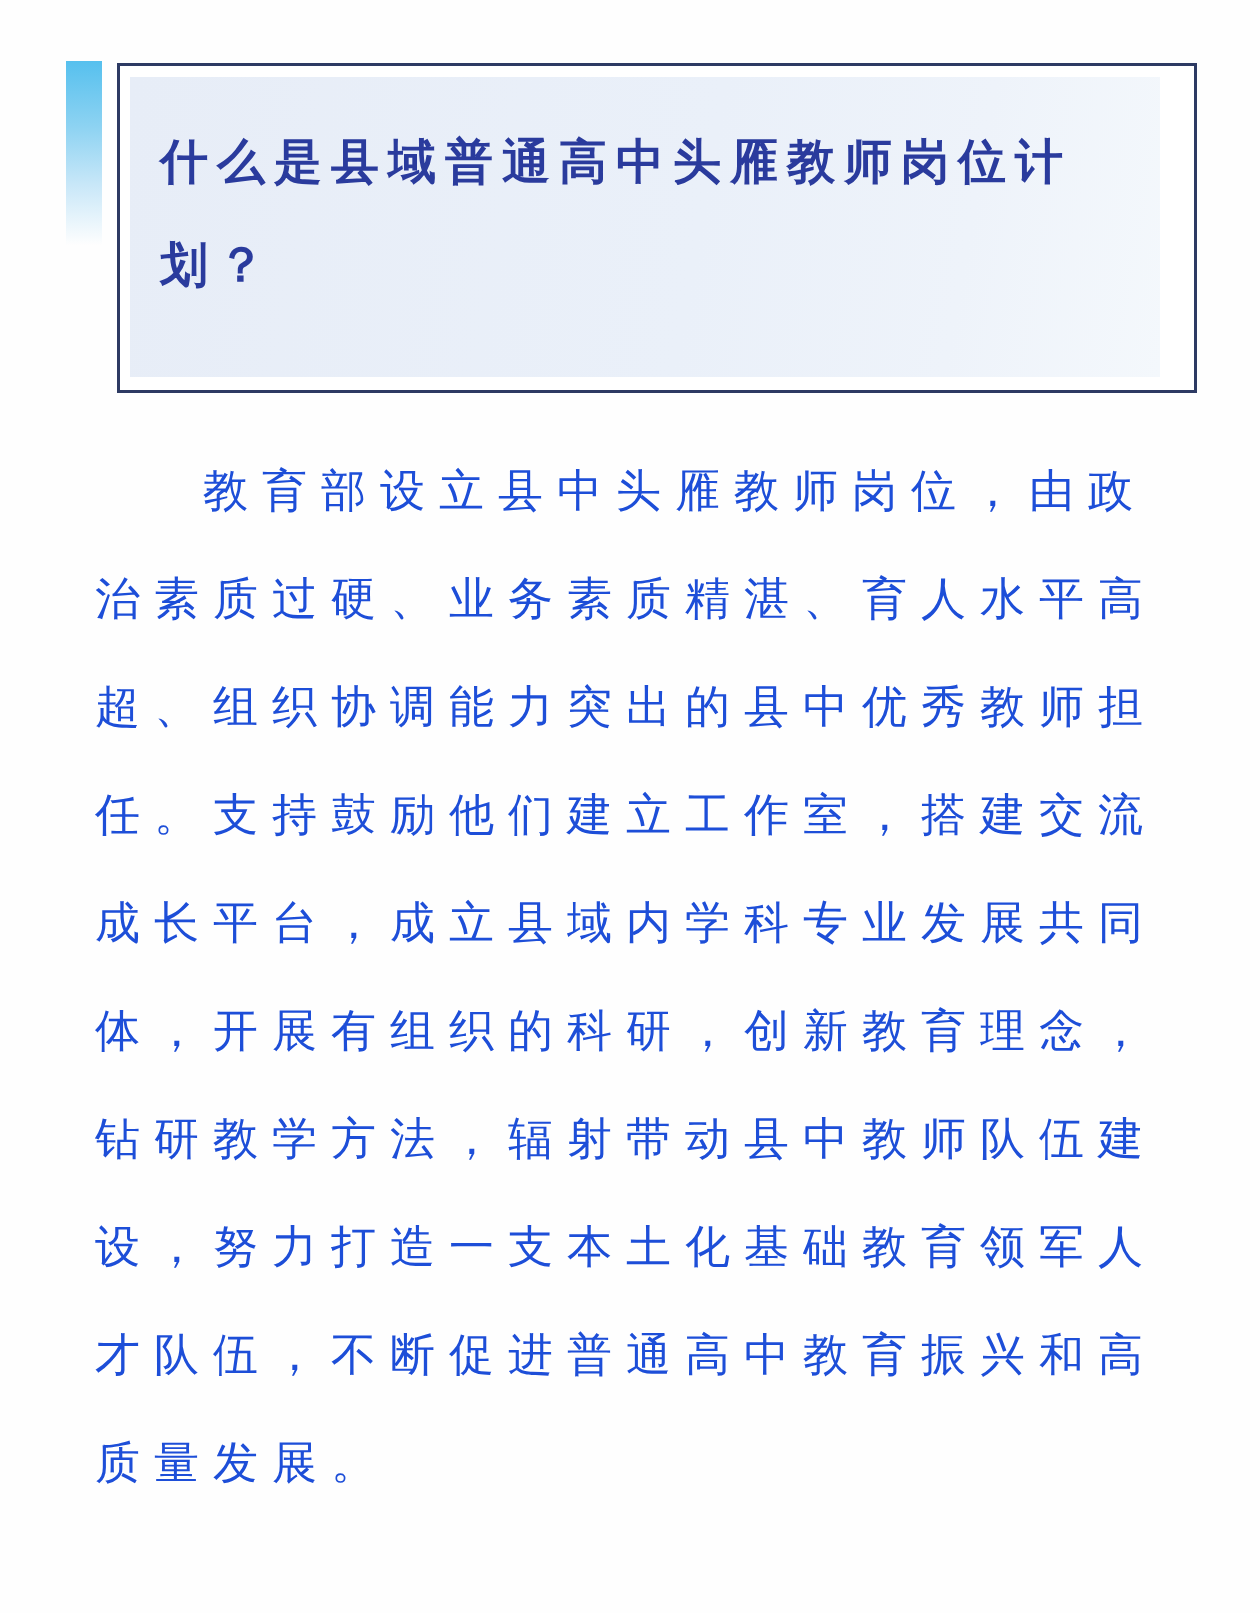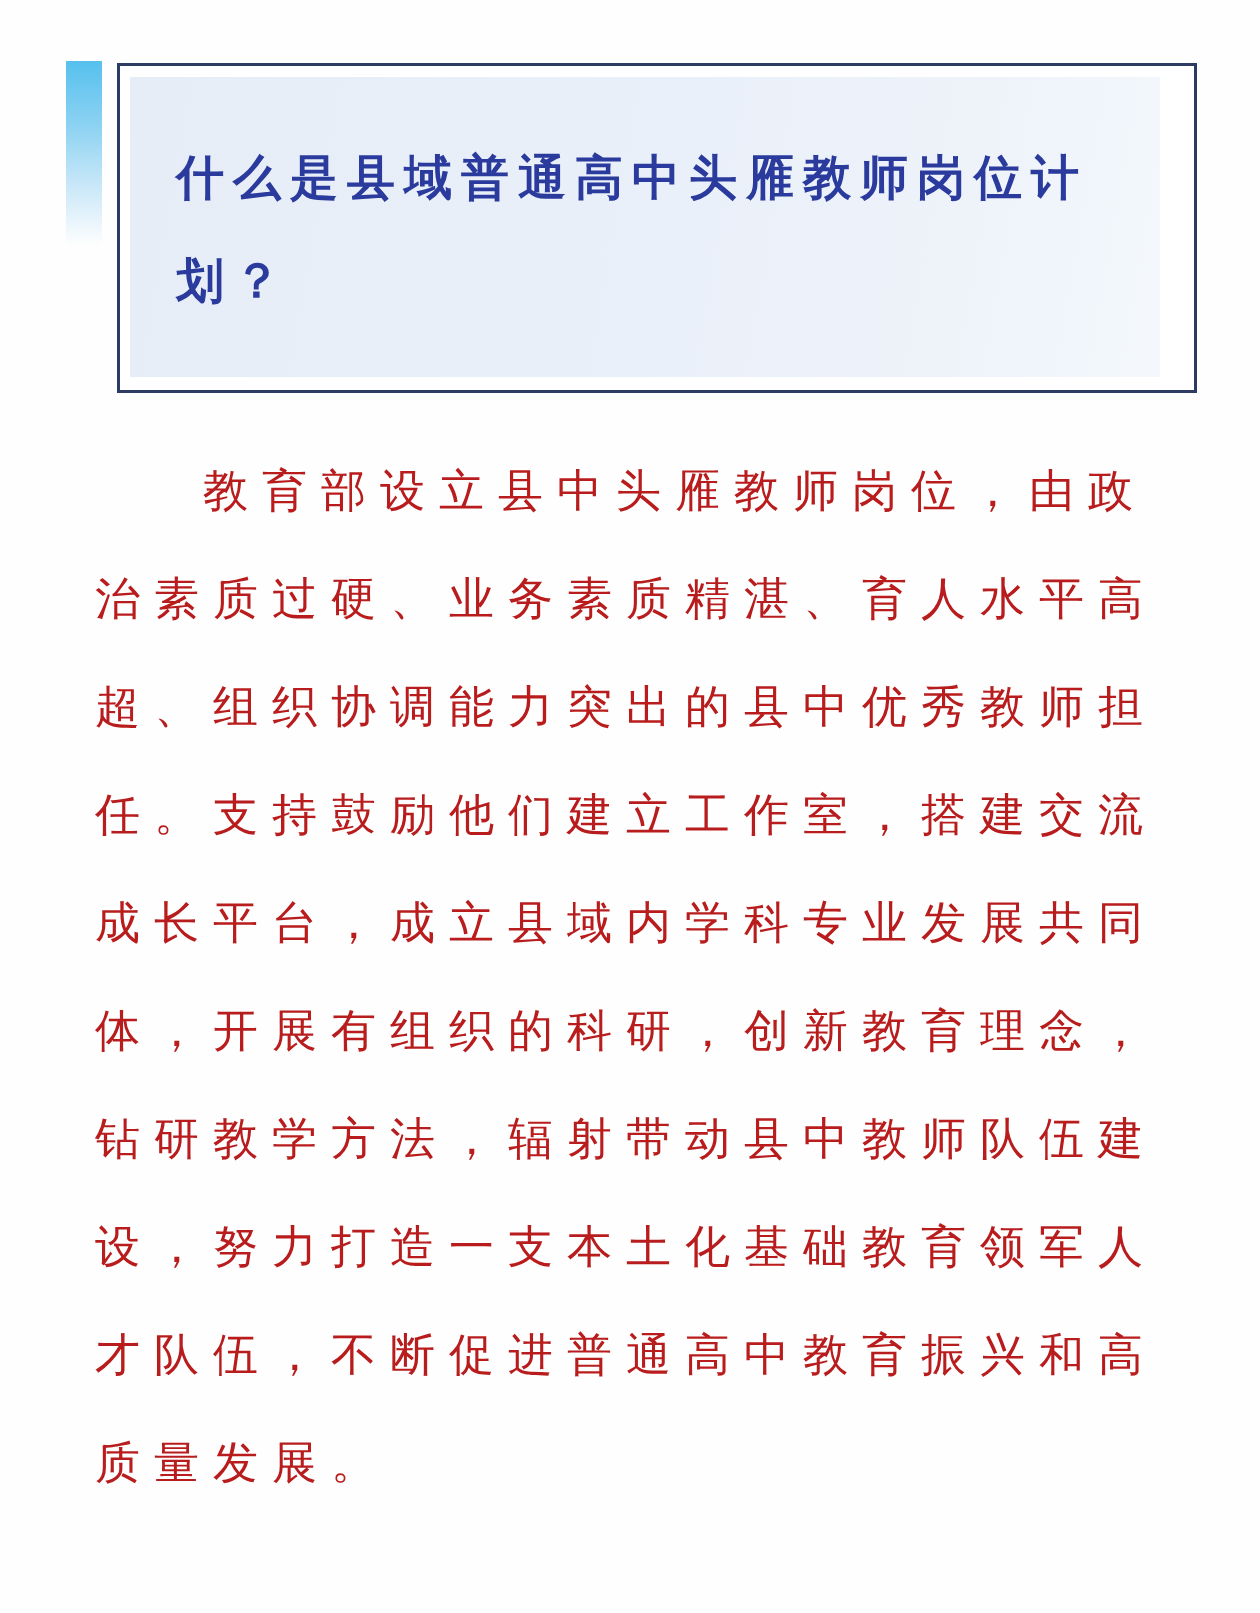--- a/index.html
+++ b/index.html
@@ -44,39 +44,39 @@
     bottom: 13px;
     box-sizing: border-box;
     padding: 33px 0 0 30px;
     background: linear-gradient(100deg,
       #e7edf7 0%,
       #eaf0f9 55%,
       #eef3fa 80%,
       #f4f8fc 100%);
   }
   .title-text {
-    margin: 16px;
+    margin: 0;
     width: 940px;
     font-size: 48px;
     line-height: 103px;
     font-weight: bold;
     letter-spacing: 9px;
     color: #2a3b9d;
     word-break: break-all;
   }
   .article-paragraph {
     position: absolute;
     left: 95px;
     top: 437px;
     width: 1075px;
     margin: 0;
     font-size: 45px;
     line-height: 108px;
     letter-spacing: 14px;
-    color: #b91c1c;
+    color: #1d4ed8;
     text-indent: 108px;
     word-break: break-all;
   }
 </style>
 </head>
 <body>
 
 <div class="accent-bar"></div>
 
 <section class="title-box">

